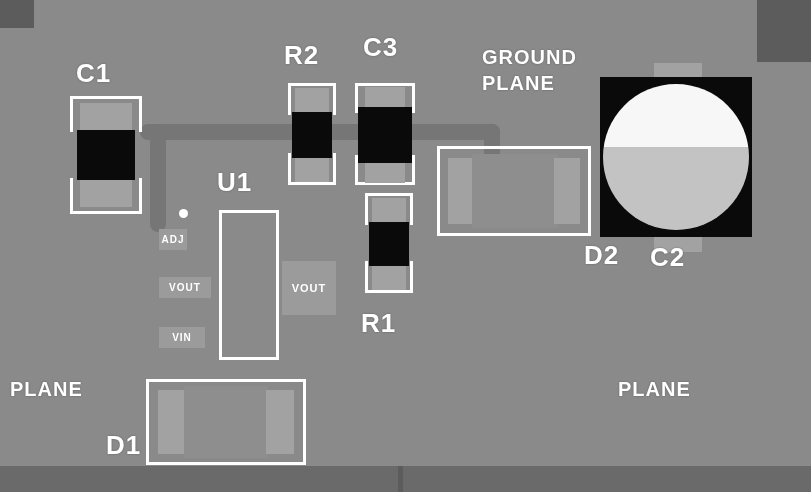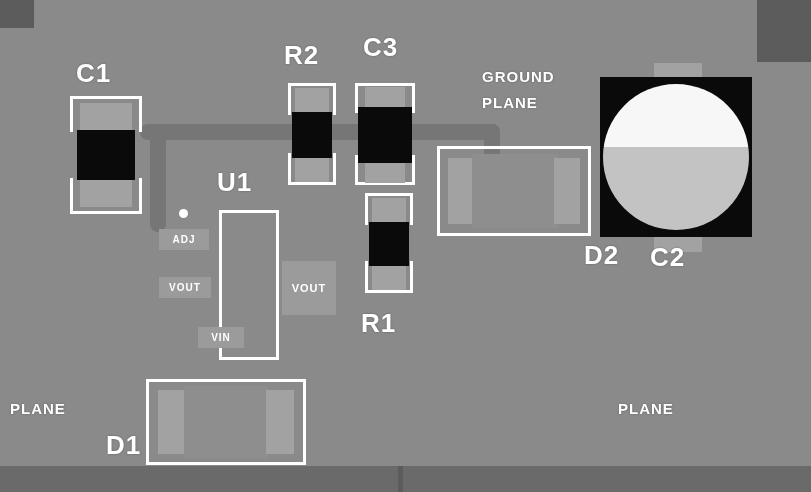--- a/index.html
+++ b/index.html
@@ -75,23 +75,23 @@
   .d1 .p-right { left: 117px; top: 8px; width: 28px; height: 64px; }
 
   
   .u1-outline { position: absolute; left: 219px; top: 210px; width: 60px; height: 150px; border: 3px solid var(--silkscreen, #fff); }
   .dot { position: absolute; left: 179px; top: 209px; width: 9px; height: 9px; border-radius: 50%; background: var(--silkscreen, #fff); }
   .smallpad {
     position: absolute; background: var(--pad-small, #9b9b9b);
     display: flex; align-items: center; justify-content: center;
     color: var(--label, #fff); font-size: 10px; font-weight: bold; letter-spacing: 1px;
   }
-  .smallpad.adj  { left: 159px; top: 229px; width: 50px; height: 21px; }
+  .smallpad.adj  { left: 159px; top: 229px; width: 28px; height: 21px; }
   .smallpad.voutS{ left: 159px; top: 277px; width: 52px; height: 21px; }
-  .smallpad.vin  { left: 159px; top: 327px; width: 46px; height: 21px; margin-left: 39px; }
+  .smallpad.vin  { left: 159px; top: 327px; width: 46px; height: 21px; }
   .bigpad {
     position: absolute; left: 282px; top: 261px; width: 54px; height: 54px;
     background: var(--pad-small, #9b9b9b);
     display: flex; align-items: center; justify-content: center;
     color: var(--label, #fff); font-size: 11px; font-weight: bold; letter-spacing: 1px;
   }
 
   
   .c2-tab { position: absolute; background: var(--pad, #a2a2a2); }
   .c2-tab.top { left: 654px; top: 63px; width: 48px; height: 16px; }
@@ -112,23 +112,22 @@
   .lbl-c1 { left: 76px;  top: 58px; }
   .lbl-r2 { left: 284px; top: 40px; }
   .lbl-c3 { left: 363px; top: 32px; }
   .lbl-u1 { left: 217px; top: 167px; }
   .lbl-r1 { left: 361px; top: 308px; }
   .lbl-d2 { left: 546px; top: 240px; margin-left: 38px; }
   .lbl-c2 { left: 650px; top: 242px; }
   .lbl-d1 { left: 106px; top: 430px; }
   .plane-lbl {
     position: absolute; color: var(--label, #fff);
-    font-weight: bold; font-size: 15px; letter-spacing: 1px; line-height: 26px;
+    font-weight: bold; font-size: 20px; letter-spacing: 1px; line-height: 26px;
     text-shadow: 0 0 2px rgba(0,0,0,0.35);
-    margin-top: 20px;
   }
   .plane-lbl.ground { left: 482px; top: 44px; }
   .plane-lbl.input  { left: 10px;  top: 376px; }
   .plane-lbl.output { left: 618px; top: 376px; }
 </style>
 </head>
 <body>
 
 <div class="board">
 

